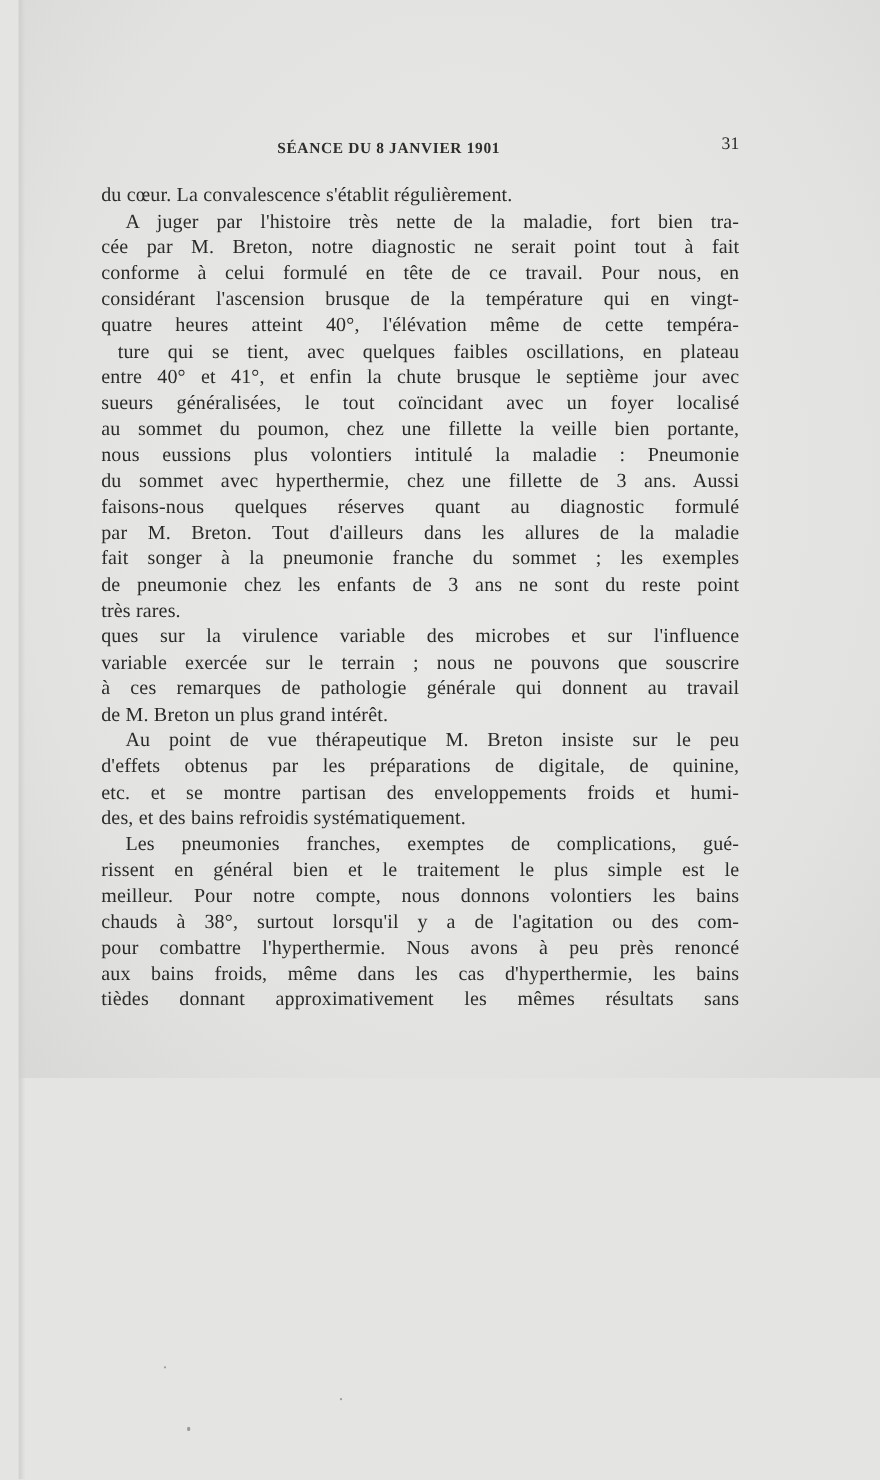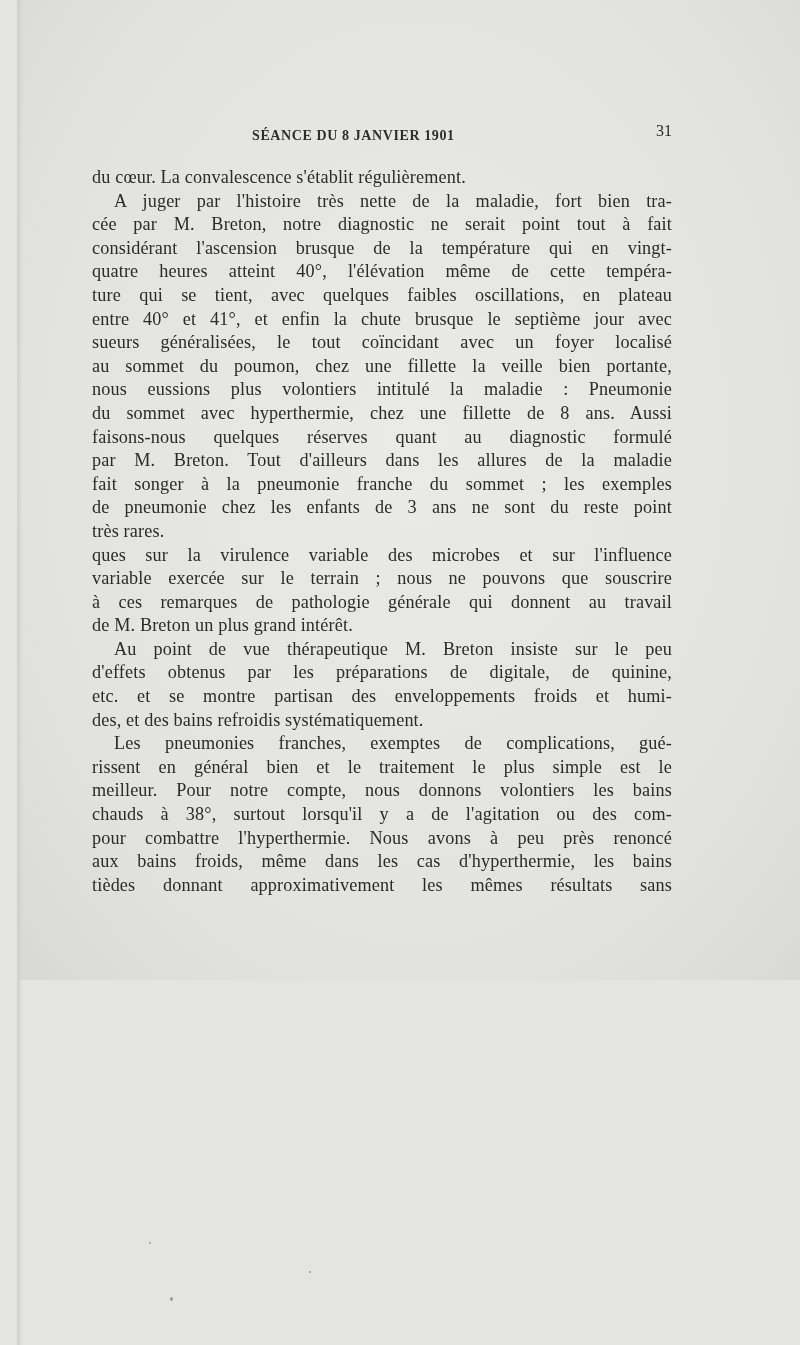--- a/index.html
+++ b/index.html
@@ -86,28 +86,29 @@
 
   <div class="header">
     <span class="running-head">SÉANCE DU 8 JANVIER 1901</span>
     <span class="page-number">31</span>
   </div>
 
   <div class="text-block" id="text-block">
       <div class="line last">du cœur. La convalescence s'établit régulièrement.</div>
       <div class="line indent" style="white-space: normal; overflow: hidden;">A juger par l'histoire très nette de la maladie, fort bien tra-</div>
       <div class="line" style="white-space: normal; overflow: hidden;">cée par M. Breton, notre diagnostic ne serait point tout à fait</div>
+      <div class="line" style="white-space: normal; overflow: hidden;">conforme à celui formulé en tête de ce travail. Pour nous, en</div>
       <div class="line" style="white-space: normal; overflow: hidden;">considérant l'ascension brusque de la température qui en vingt-</div>
       <div class="line" style="white-space: normal; overflow: hidden;">quatre heures atteint 40°, l'élévation même de cette tempéra-</div>
-      <div class="line" style="white-space: normal; overflow: hidden;">ture qui se tient, avec quelques faibles oscillations, en plateau</div>
+      <div class="line" style="white-space: normal; overflow: hidden; margin-left: 15px;">ture qui se tient, avec quelques faibles oscillations, en plateau</div>
       <div class="line" style="white-space: normal; overflow: hidden;">entre 40° et 41°, et enfin la chute brusque le septième jour avec</div>
       <div class="line" style="white-space: normal; overflow: hidden;">sueurs généralisées, le tout coïncidant avec un foyer localisé</div>
       <div class="line" style="white-space: normal; overflow: hidden;">au sommet du poumon, chez une fillette la veille bien portante,</div>
       <div class="line" style="white-space: normal; overflow: hidden;">nous eussions plus volontiers intitulé la maladie : Pneumonie</div>
-      <div class="line" style="white-space: normal; overflow: hidden;">du sommet avec hyperthermie, chez une fillette de 8 ans. Aussi</div>
+      <div class="line" style="white-space: normal; overflow: hidden;">du sommet avec hyperthermie, chez une fillette de 3 ans. Aussi</div>
       <div class="line" style="white-space: normal; overflow: hidden;">faisons-nous quelques réserves quant au diagnostic formulé</div>
       <div class="line" style="white-space: normal; overflow: hidden;">par M. Breton. Tout d'ailleurs dans les allures de la maladie</div>
       <div class="line" style="white-space: normal; overflow: hidden;">fait songer à la pneumonie franche du sommet ; les exemples</div>
       <div class="line" style="white-space: normal; overflow: hidden;">de pneumonie chez les enfants de 3 ans ne sont du reste point</div>
       <div class="line last">très rares.</div>
       <div class="line" style="white-space: normal; overflow: hidden;">ques sur la virulence variable des microbes et sur l'influence</div>
       <div class="line" style="white-space: normal; overflow: hidden;">variable exercée sur le terrain ; nous ne pouvons que souscrire</div>
       <div class="line" style="white-space: normal; overflow: hidden;">à ces remarques de pathologie générale qui donnent au travail</div>
       <div class="line last">de M. Breton un plus grand intérêt.</div>
       <div class="line indent" style="white-space: normal; overflow: hidden;">Au point de vue thérapeutique M. Breton insiste sur le peu</div>

